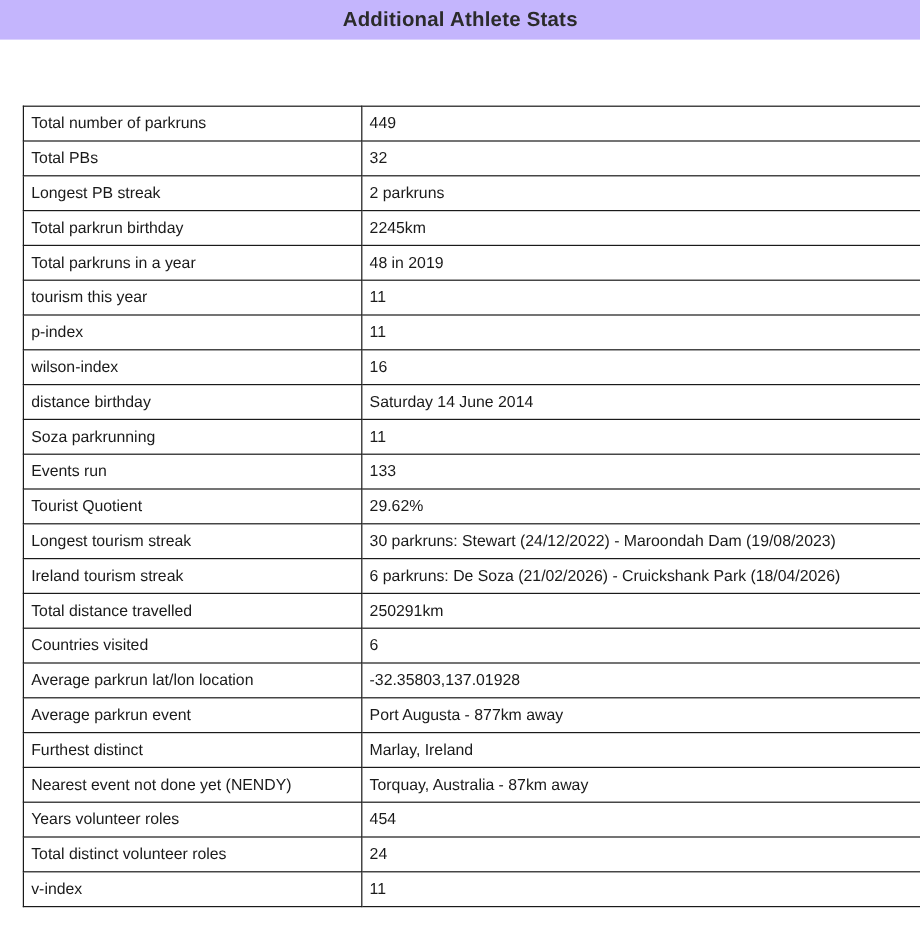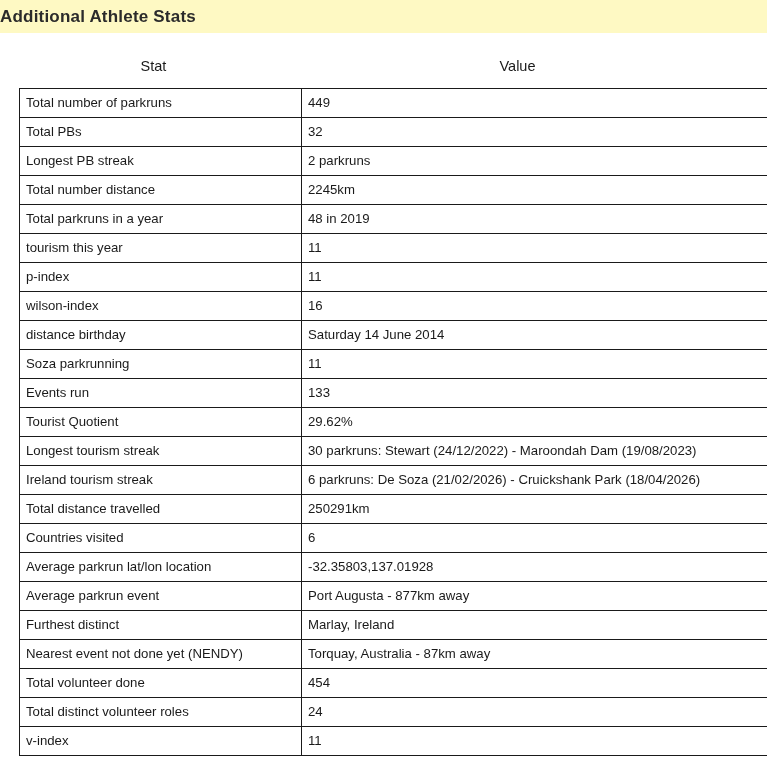--- a/index.html
+++ b/index.html
@@ -13,23 +13,24 @@
     height: 777px;
     font-family: "Liberation Sans", sans-serif;
     color: #1a1a1a;
     overflow: hidden;
   }
 
   
   .banner {
     width: 767px;
     height: 33px;
-    background: #fef9c3;
+    background: #c4b5fd;
     display: flex;
     align-items: center;
+    justify-content: center;
     box-sizing: border-box;
   }
   .banner-title {
     color: #2b2b2b;
     font-size: 17px;
     font-weight: bold;
     letter-spacing: 0.2px;
     line-height: 1;
     white-space: nowrap;
   }
@@ -84,41 +85,39 @@
   table.stats td.c-value { width: 459px; }
 </style>
 </head>
 <body>
 
 <div class="banner">
   <div class="banner-title">Additional Athlete Stats</div>
 </div>
 
 <div class="col-head">
-  <div class="head-cell head-stat">Stat</div>
-  <div class="head-cell head-value">Value</div>
 </div>
 
 <div class="stats-wrap">
   <table class="stats">
     <tbody>
         <tr>
           <td class="c-stat">Total number of parkruns</td>
           <td class="c-value">449</td>
         </tr>
         <tr>
           <td class="c-stat">Total PBs</td>
           <td class="c-value">32</td>
         </tr>
         <tr>
           <td class="c-stat">Longest PB streak</td>
           <td class="c-value">2 parkruns</td>
         </tr>
         <tr>
-          <td class="c-stat">Total number distance</td>
+          <td class="c-stat">Total parkrun birthday</td>
           <td class="c-value">2245km</td>
         </tr>
         <tr>
           <td class="c-stat">Total parkruns in a year</td>
           <td class="c-value">48 in 2019</td>
         </tr>
         <tr>
           <td class="c-stat">tourism this year</td>
           <td class="c-value">11</td>
         </tr>
@@ -172,21 +171,21 @@
         </tr>
         <tr>
           <td class="c-stat">Furthest distinct</td>
           <td class="c-value">Marlay, Ireland</td>
         </tr>
         <tr>
           <td class="c-stat">Nearest event not done yet (NENDY)</td>
           <td class="c-value">Torquay, Australia - 87km away</td>
         </tr>
         <tr>
-          <td class="c-stat">Total volunteer done</td>
+          <td class="c-stat">Years volunteer roles</td>
           <td class="c-value">454</td>
         </tr>
         <tr>
           <td class="c-stat">Total distinct volunteer roles</td>
           <td class="c-value">24</td>
         </tr>
         <tr>
           <td class="c-stat">v-index</td>
           <td class="c-value">11</td>
         </tr>

